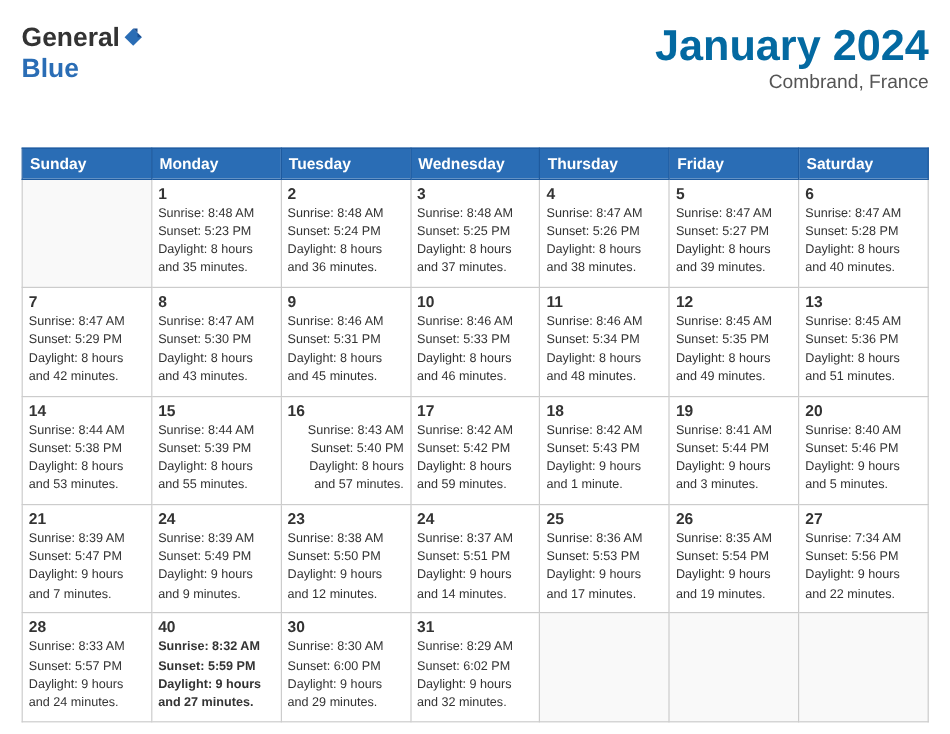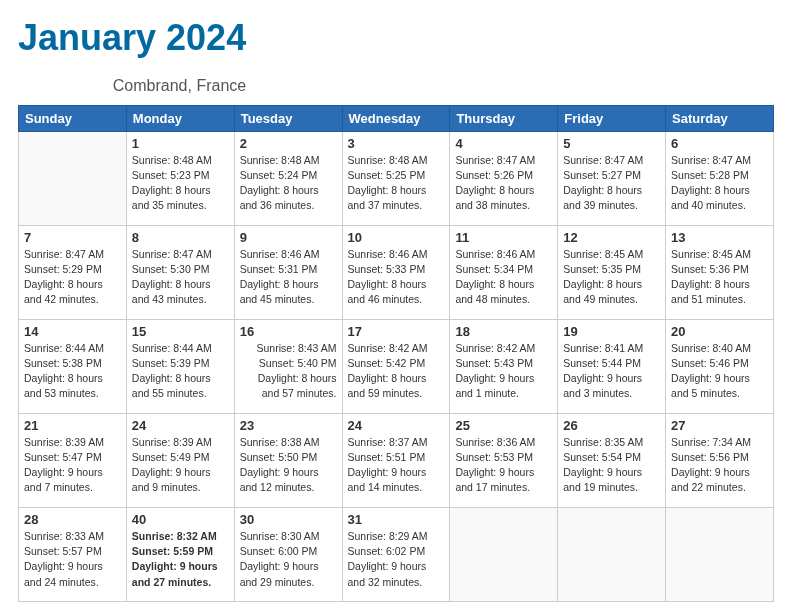--- a/index.html
+++ b/index.html
@@ -51,27 +51,28 @@
     }
     .main-title {
       font-size: 36px;
       font-weight: bold;
       color: #0369a1;
       line-height: 1.1;
     }
     .subtitle {
       font-size: 16px;
       color: #555;
-      margin-top: 19px;
+      margin-top: 2px;
     }
     .calendar {
       flex: 1;
       border-collapse: collapse;
       width: 100%;
       font-size: 11px;
+      margin-top: 35px;
     }
     .calendar th {
       background-color: #2a6db5;
       color: white;
       text-align: left;
       padding: 5px 6px;
       font-size: 13px;
       font-weight: bold;
       border: 1px solid #1e5a9e;
     }
@@ -100,20 +101,32 @@
     }
     .week-row td {
       height: 82px;
     }
   </style>
 </head>
 <body>
 
 <div class="page">
   <div class="header">
+    <div class="logo">
+      <div class="logo-text">
+        <span class="logo-general">General</span>
+        <svg class="logo-icon" viewBox="0 0 20 20">
+          <polygon points="10,2 18,10 10,18 2,10" fill="#2a6db5"></polygon>
+          <polygon points="10,2 18,10 14,10 14,2" fill="#1a4d8f"></polygon>
+        </svg>
+      </div>
+      <div style="display:flex; align-items:center;">
+        <span class="logo-blue" style="color:#2a6db5; font-size:22px; font-weight:bold;">Blue</span>
+      </div>
+    </div>
     <div class="title-section">
       <div class="main-title">January 2024</div>
       <div class="subtitle">Combrand, France</div>
     </div>
   </div>
 
   <table class="calendar">
     <thead>
       <tr>
       <th>Sunday</th>

